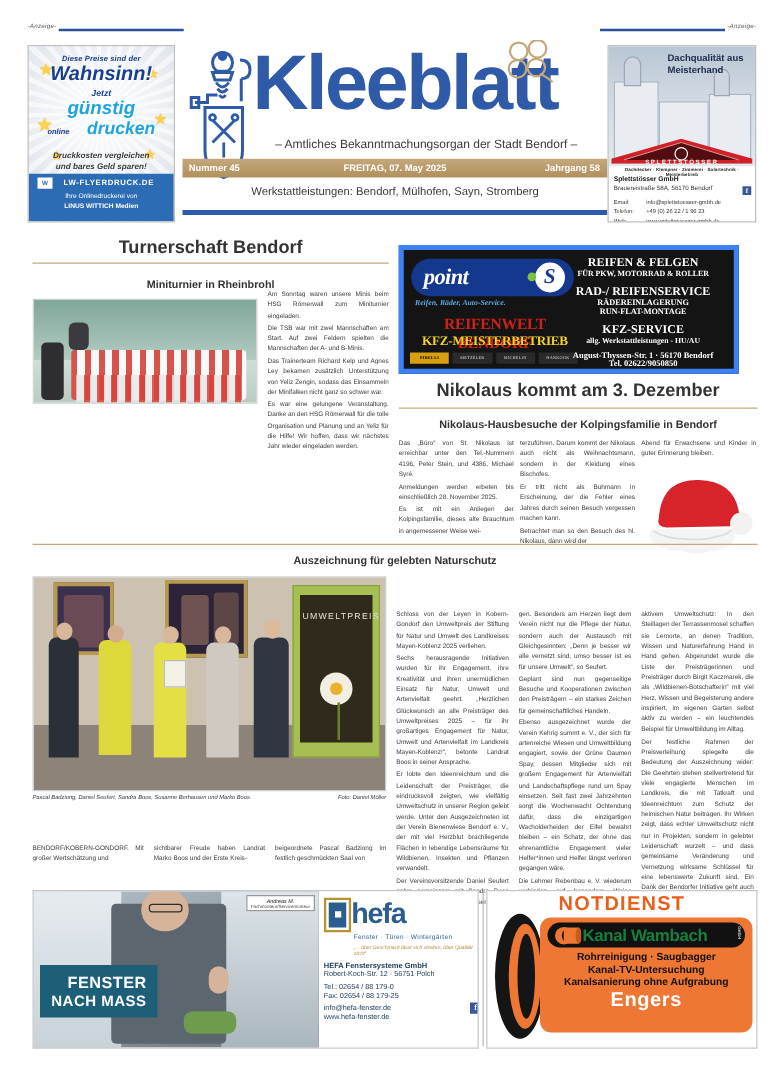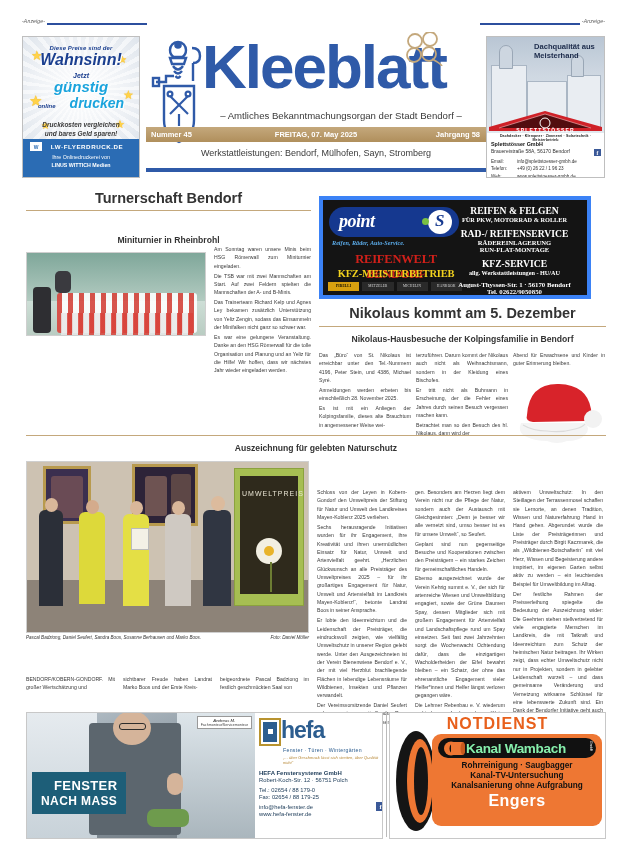--- a/index.html
+++ b/index.html
@@ -283,21 +283,21 @@
   }
   .kanal-box {
     position: absolute; left: 42px; top: 21px; width: 170px; height: 92px;
     background: #ee7733; border-radius: 9px;
   }
   .kw-bar {
     position: absolute; left: 6px; top: 4px; width: 158px; height: 20px;
     background: #111; border-radius: 10px;
   }
   .kw-bar .t { position: absolute; left: 28px; top: 3px; font-size: 13.5px;
-               font-weight: bold; color: #86efac; letter-spacing: -.3px; }
+               font-weight: bold; color: #15803d; letter-spacing: -.3px; }
   .kw-bar .gmbh { position: absolute; right: 3px; top: 3px; font-size: 3.6px; color: #fff;
                   writing-mode: vertical-rl; }
   .kw-l1 { position: absolute; left: 0; top: 27px; width: 100%; text-align: center;
            font-size: 8.2px; font-weight: bold; color: #111; }
   .kw-l2 { position: absolute; left: 0; top: 37px; width: 100%; text-align: center;
            font-size: 8.2px; font-weight: bold; color: #111; }
   .kw-l3 { position: absolute; left: 0; top: 47px; width: 100%; text-align: center;
            font-size: 8.2px; font-weight: bold; color: #111; }
   .kw-engers { position: absolute; left: 0; top: 58px; width: 100%; text-align: center;
                font-size: 16px; font-weight: bold; color: #fff; letter-spacing: .5px; }
@@ -428,21 +428,21 @@
           </div>
         </div>
         <div class="fb-icon">f</div>
       </div>
     </div>
   </div>
 
   <div class="turner">
     <div class="sect-title">Turnerschaft Bendorf</div>
     <div class="rule-gold" style="margin-top:4px;"></div>
-    <div class="sub-title" style="margin-top:24px;">Miniturnier in Rheinbrohl</div>
+    <div class="sub-title" style="margin-top:11px;">Miniturnier in Rheinbrohl</div>
     <div style="overflow:hidden;">
       <div class="turner-photo">
         <div style="position:absolute;left:0;top:0;width:100%;height:48px;background:linear-gradient(180deg,#7fa79a,#b3cbc1);"></div>
         <div style="position:absolute;left:6px;top:34px;width:18px;height:46px;background:#2e2e32;border-radius:4px;"></div>
         <div style="position:absolute;left:30px;top:40px;width:140px;height:40px;
           background:repeating-linear-gradient(90deg,#d9423a 0 5px,#ffffff 5px 11px);opacity:.88;border-radius:3px;"></div>
         <div style="position:absolute;left:34px;top:60px;width:132px;height:22px;
           background:repeating-linear-gradient(90deg,#e8e8e8 0 6px,#d9423a 6px 11px);opacity:.85;"></div>
         <div style="position:absolute;left:28px;top:18px;width:16px;height:22px;background:#3a3a3f;border-radius:5px;"></div>
       </div>
@@ -481,21 +481,21 @@
       <div class="ps-h4">RÄDEREINLAGERUNG</div>
       <div class="ps-h4">RUN-FLAT-MONTAGE</div>
       <div class="ps-h5">KFZ-SERVICE</div>
       <div class="ps-h6">allg. Werkstattleistungen - HU/AU</div>
       <div class="ps-h7">August-Thyssen-Str. 1 · 56170 Bendorf</div>
       <div class="ps-h8">Tel. 02622/9050850</div>
     </div>
   </div>
 
   <div class="nikolaus">
-    <div class="sect-title">Nikolaus kommt am 5. Dezember</div>
+    <div class="sect-title">Nikolaus kommt am 3. Dezember</div>
     <div class="rule-gold" style="margin-top:5px;"></div>
     <div class="sub-title" style="margin-top:7px;">Nikolaus-Hausbesuche der Kolpingsfamilie in Bendorf</div>
     <div class="nik-cols">
       <div class="c body-col">
         <p>Das „Büro“ von St. Nikolaus ist erreichbar unter den Tel.-Nummern 4196, Peter Stein, und 4386, Michael Syré.</p>
         <p>Anmeldungen werden erbeten bis einschließlich 28. November 2025.</p>
         <p>Es ist mit ein Anliegen der Kolpingsfamilie, dieses alte Brauchtum in angemessener Weise wei-</p>
       </div>
       <div class="c body-col">
         <p>terzuführen. Darum kommt der Nikolaus auch nicht als Weihnachtsmann, sondern in der Kleidung eines Bischofes.</p>

